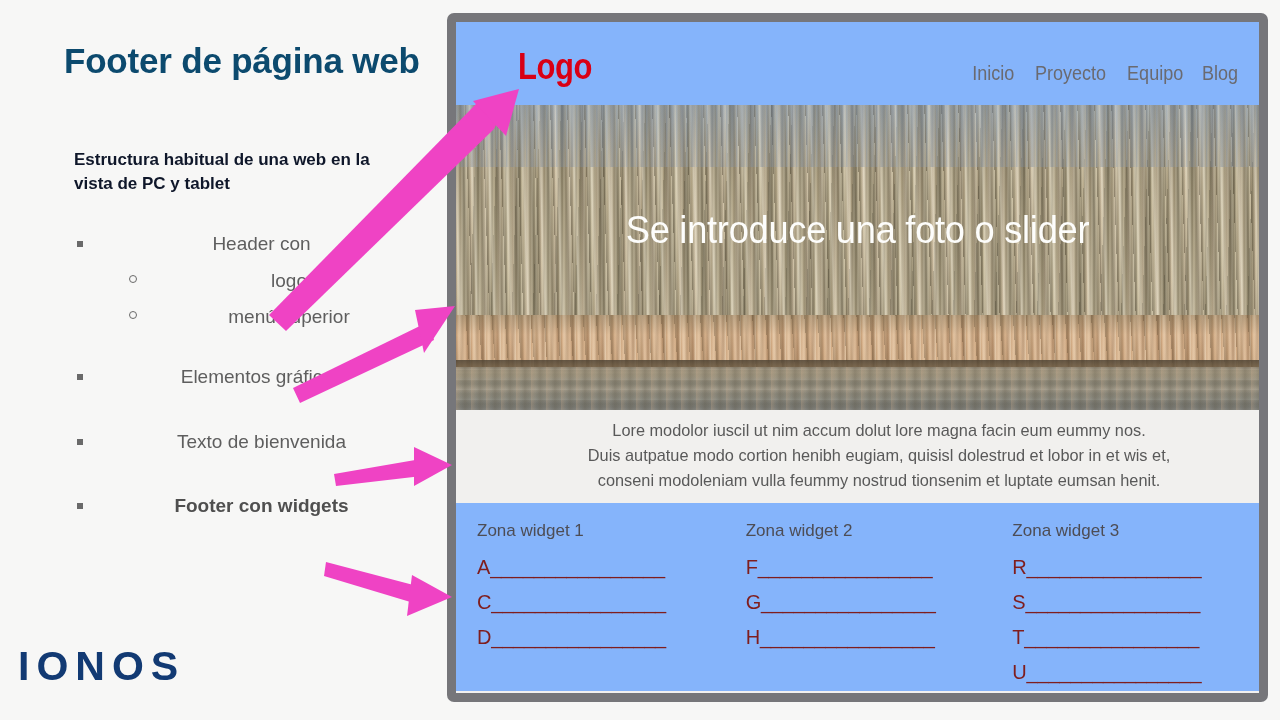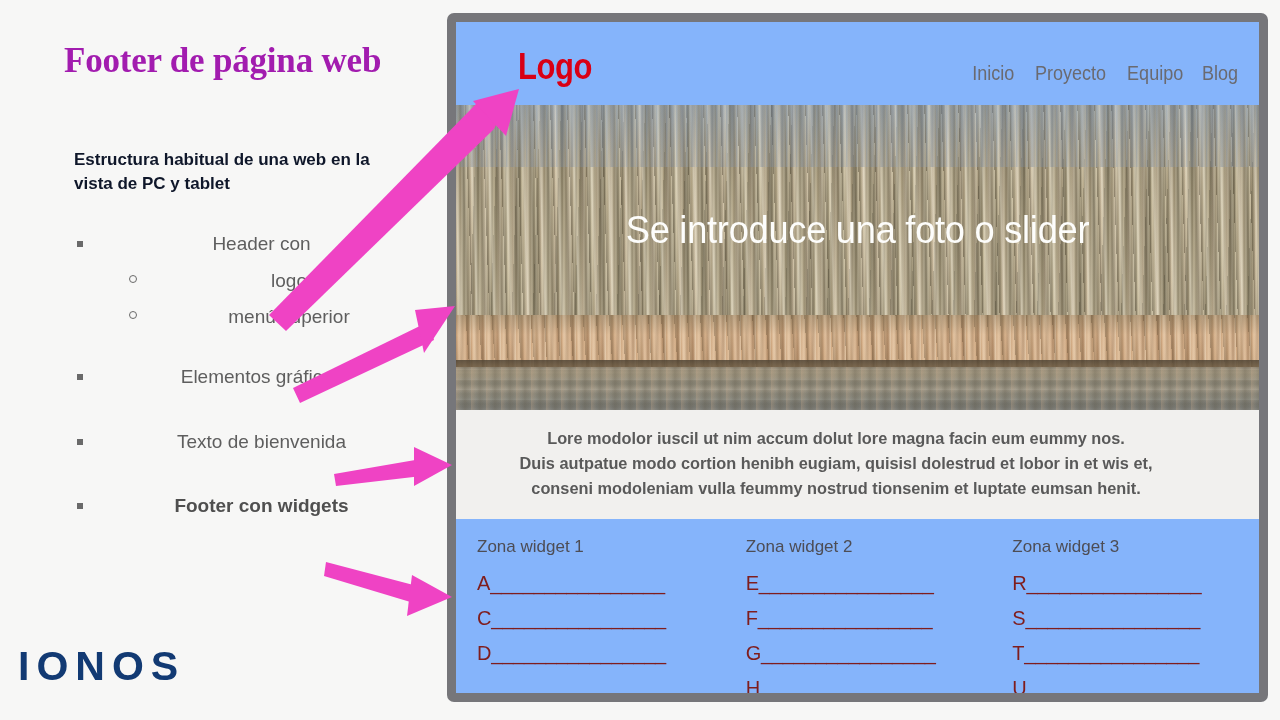--- a/index.html
+++ b/index.html
@@ -26,23 +26,22 @@
   }
 
   #slide-title {
     position: absolute;
     left: 64px;
     top: 36px;
     width: 360px;
     font-size: 35px;
     font-weight: bold;
     line-height: 1.45;
-    color: #a21caf;
+    color: #0c4a6e;
     letter-spacing: -0.2px;
-    font-family: Liberation Serif, serif;
   }
 
   #slide-subtitle {
     position: absolute;
     left: 74px;
     top: 148px;
     width: 320px;
     font-size: 17px;
     font-weight: bold;
     line-height: 1.42;
@@ -260,26 +259,25 @@
     font-size: 39px;
     color: #fdfdfb;
     font-family: "Liberation Sans Narrow", "Liberation Sans", sans-serif;
     transform: scaleX(0.93);
     letter-spacing: -0.3px;
   }
 
   
   #welcome-block {
     position: relative;
-    height: 109px;
+    height: 93px;
     background: #f1f0ee;
     display: flex;
     align-items: center;
-    justify-content: flex-start;
-    font-weight: bold;
+    justify-content: flex-end;
   }
   #welcome-text {
     text-align: center;
     font-size: 17px;
     line-height: 1.47;
     color: #595959;
     font-family: "Liberation Sans Narrow", "Liberation Sans", sans-serif;
     transform: scaleX(0.96);
     width: 760px;
     white-space: pre-line;
@@ -394,21 +392,20 @@
 
       <div class="widget-col">
         <div class="widget-title">Zona widget 1</div>
         <div class="widget-line">A________________</div>
         <div class="widget-line">C________________</div>
         <div class="widget-line">D________________</div>
       </div>
 
       <div class="widget-col">
         <div class="widget-title">Zona widget 2</div>
-        <div class="widget-line">E________________</div>
         <div class="widget-line">F________________</div>
         <div class="widget-line">G________________</div>
         <div class="widget-line">H________________</div>
       </div>
 
       <div class="widget-col">
         <div class="widget-title">Zona widget 3</div>
         <div class="widget-line">R________________</div>
         <div class="widget-line">S________________</div>
         <div class="widget-line">T________________</div>

